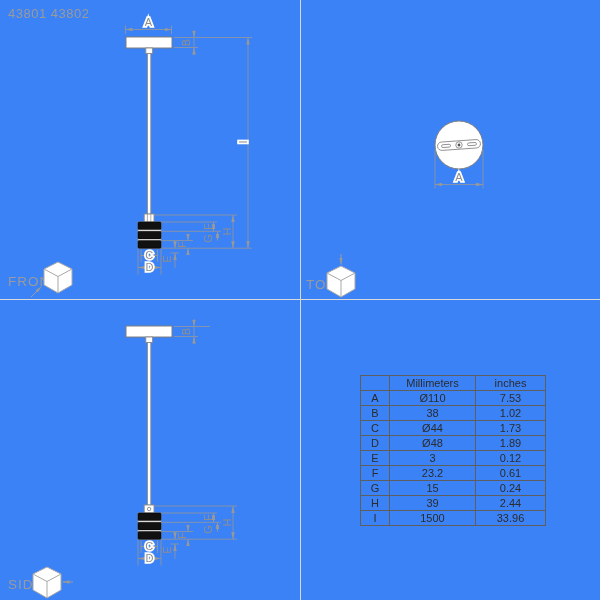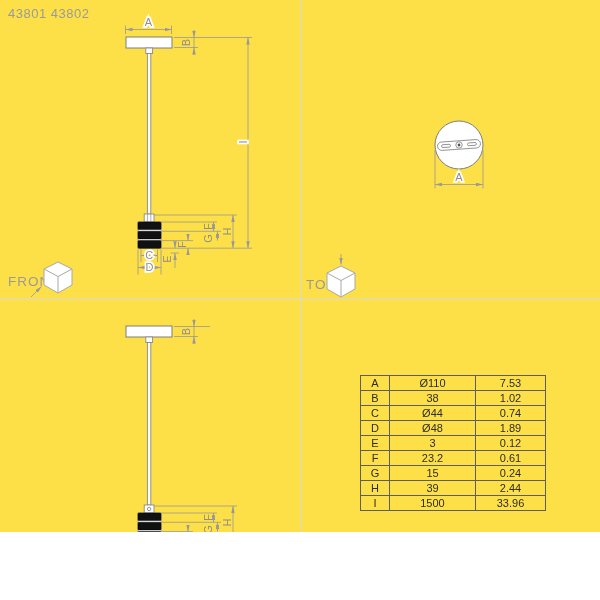--- a/index.html
+++ b/index.html
@@ -1,16 +1,16 @@
 <!DOCTYPE html>
 <html><head>
 <meta charset="utf-8">
 <style>
   html,body{margin:0;padding:0;background:#fff;}
-  .page{position:relative;width:600px;height:532px;background:#fde047;overflow:hidden;
+  .page{position:relative;width:600px;height:600px;background:#3b82f6;overflow:hidden;
         font-family:"Liberation Sans",sans-serif;}
   .divider-v{position:absolute;left:300px;top:0;width:1px;height:600px;background:#d9d9d9;}
   .divider-h{position:absolute;left:0;top:299px;width:600px;height:1px;background:#d9d9d9;}
   svg.quad{position:absolute;width:300px;height:300px;}
   #front-svg{left:0;top:0;}
   #top-svg{left:300px;top:0;}
   #side-svg{left:0;top:300px;}
 
   .obj{fill:#fff;stroke:#7e7e7e;stroke-width:1;}
   .obj-thin{fill:#fff;stroke:#8a8a8a;stroke-width:.9;}
@@ -249,33 +249,38 @@
     <g transform="translate(33,267)">
       <path class="cube" d="M14 0 L28 7 L28 23 L14 31 L0 23 L0 7 Z"></path>
       <path class="cube" d="M0 7 L14 14.5 L28 7 M14 14.5 L14 31" fill="none"></path>
     </g>
     <line class="cube-arrow" x1="73" y1="282" x2="62.5" y2="282" marker-end="url(#arS)"></line>
   </svg>
 
   <table class="dims">
     <tbody>
       <tr>
+        <th class="c1"></th>
+        <th class="c2">Millimeters</th>
+        <th class="c3">inches</th>
+      </tr>
+      <tr>
         <td class="c1">A</td>
         <td class="c2">Ø110</td>
         <td class="c3">7.53</td>
       </tr>
       <tr>
         <td class="c1">B</td>
         <td class="c2">38</td>
         <td class="c3">1.02</td>
       </tr>
       <tr>
         <td class="c1">C</td>
         <td class="c2">Ø44</td>
-        <td class="c3">0.74</td>
+        <td class="c3">1.73</td>
       </tr>
       <tr>
         <td class="c1">D</td>
         <td class="c2">Ø48</td>
         <td class="c3">1.89</td>
       </tr>
       <tr>
         <td class="c1">E</td>
         <td class="c2">3</td>
         <td class="c3">0.12</td>

